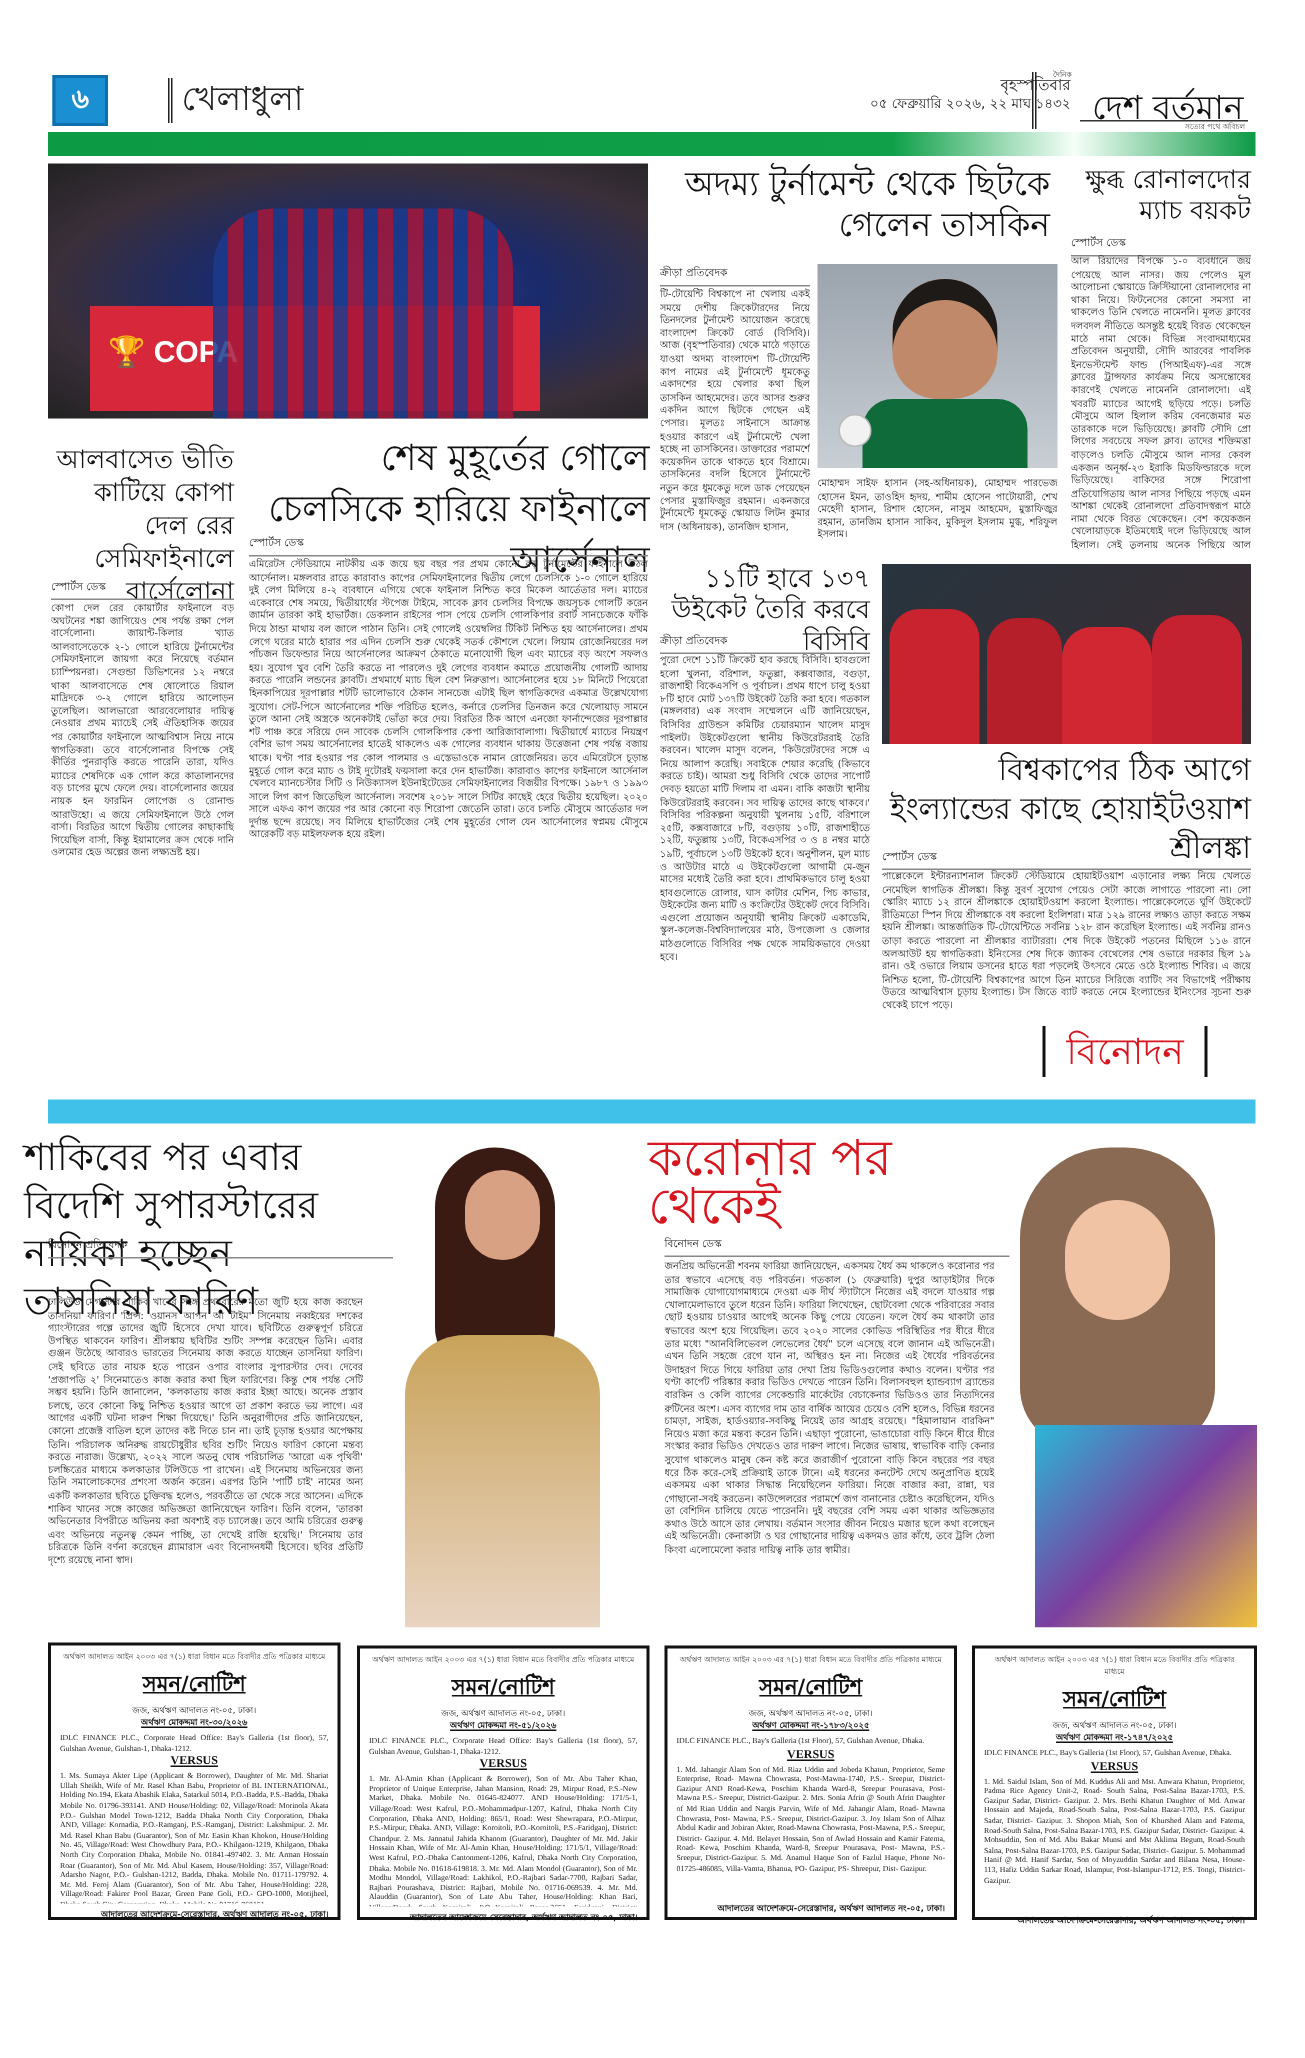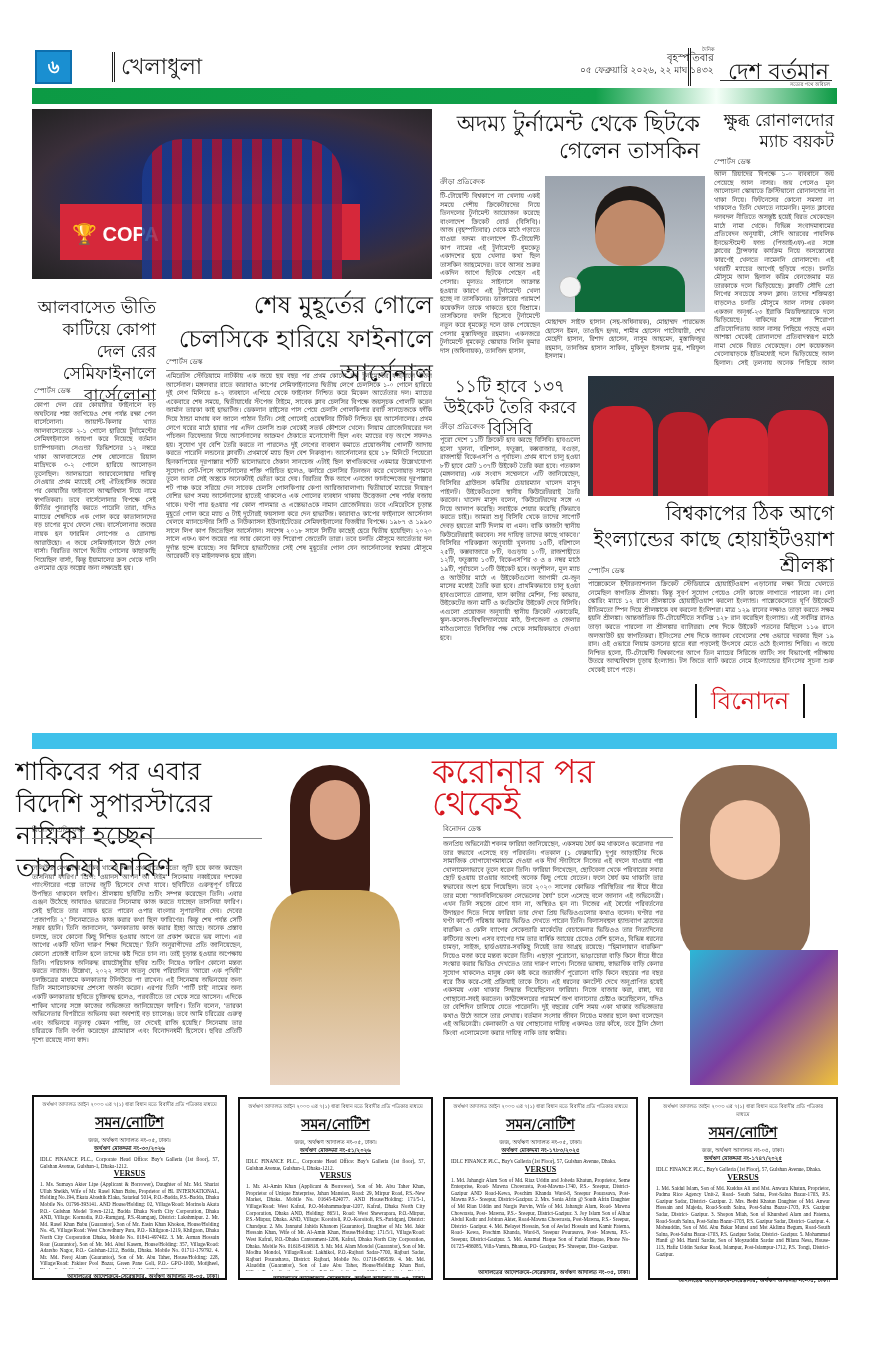--- a/index.html
+++ b/index.html
@@ -42,21 +42,21 @@
 <div class="abs divider-v"></div>
 <div class="abs" style="left:702px;top:46px;font-size:5px;color:#333">দৈনিক</div>
 <div class="abs logo" style="top:54px">
   <span>দেশ বর্তমান</span>
 </div>
 <div class="abs" style="left:720px;top:80px;width:112px;border-top:1px solid #333"></div>
 <div class="abs" style="left:790px;top:81px;font-size:5px;color:#444">সত্যের পথে অবিচল</div>
 <div class="abs greenbar"></div>
 
 <div class="abs photo barca" style="left:32px;top:109px;width:400px;height:170px">
-  <div class="abs copa" style="left:28px;top:95px;width:300px;height:56px;padding:18px 0 0 12px;font-family:'Liberation Sans',sans-serif">🏆 COPA</div>
+  <div class="abs copa" style="left:28px;top:95px;width:300px;height:70px;padding:18px 0 0 12px;font-family:'Liberation Sans',sans-serif">🏆 COPA</div>
   <div class="abs" style="left:110px;top:30px;width:200px;height:140px;background:repeating-linear-gradient(90deg,#1b3a8d 0 10px,#a5173a 10px 20px);opacity:.85;border-radius:40px 40px 0 0"></div>
 </div>
 
 <div class="abs hd" style="left:34px;top:296px;width:122px;font-size:17px;line-height:22px">আলবাসেত ভীতি কাটিয়ে কোপা দেল রের সেমিফাইনালে বার্সেলোনা</div>
 <div class="abs byline" style="left:34px;top:385px;width:122px">স্পোর্টস ডেস্ক</div>
 <div class="abs txt" style="left:34px;top:401px;width:122px;height:302px">কোপা দেল রের কোয়ার্টার ফাইনালে বড় অঘটনের শঙ্কা জাগিয়েও শেষ পর্যন্ত রক্ষা পেল বার্সেলোনা। জায়ান্ট-কিলার খ্যাত আলবাসেতেকে ২-১ গোলে হারিয়ে টুর্নামেন্টের সেমিফাইনালে জায়গা করে নিয়েছে বর্তমান চ্যাম্পিয়নরা। সেগুন্ডা ডিভিশনের ১২ নম্বরে থাকা আলবাসেতে শেষ ষোলোতে রিয়াল মাদ্রিদকে ৩-২ গোলে হারিয়ে আলোড়ন তুলেছিল। আলভারো আরবেলোয়ার দায়িত্ব নেওয়ার প্রথম ম্যাচেই সেই ঐতিহাসিক জয়ের পর কোয়ার্টার ফাইনালে আত্মবিশ্বাস নিয়ে নামে স্বাগতিকরা। তবে বার্সেলোনার বিপক্ষে সেই কীর্তির পুনরাবৃত্তি করতে পারেনি তারা, যদিও ম্যাচের শেষদিকে এক গোল করে কাতালানদের বড় চাপের মুখে ফেলে দেয়। বার্সেলোনার জয়ের নায়ক হন ফারমিন লোপেজ ও রোনাল্ড আরাউহো। এ জয়ে সেমিফাইনালে উঠে গেল বার্সা। বিরতির আগে দ্বিতীয় গোলের কাছাকাছি গিয়েছিল বার্সা, কিন্তু ইয়ামালের ক্রস থেকে দানি ওলমোর হেড অল্পের জন্য লক্ষ্যভ্রষ্ট হয়।</div>
 
 <div class="abs hd" style="left:165px;top:288px;width:268px;font-size:24px;line-height:34px">শেষ মুহূর্তের গোলে চেলসিকে হারিয়ে ফাইনালে আর্সেনাল</div>
 <div class="abs byline" style="left:166px;top:356px;width:266px">স্পোর্টস ডেস্ক</div>
 <div class="abs txt" style="left:166px;top:372px;width:266px;height:332px;column-count:1">এমিরেটস স্টেডিয়ামে নাটকীয় এক জয়ে ছয় বছর পর প্রথম কোনো বড় টুর্নামেন্টের ফাইনালে উঠল আর্সেনাল। মঙ্গলবার রাতে কারাবাও কাপের সেমিফাইনালের দ্বিতীয় লেগে চেলসিকে ১-০ গোলে হারিয়ে দুই লেগ মিলিয়ে ৪-২ ব্যবধানে এগিয়ে থেকে ফাইনাল নিশ্চিত করে মিকেল আর্তেতার দল। ম্যাচের একেবারে শেষ সময়ে, দ্বিতীয়ার্ধের স্টপেজ টাইমে, সাবেক ক্লাব চেলসির বিপক্ষে জয়সূচক গোলটি করেন জার্মান তারকা কাই হাভার্টজ। ডেকলান রাইসের পাস পেয়ে চেলসি গোলকিপার রবার্ট সানচেজকে ফাঁকি দিয়ে ঠান্ডা মাথায় বল জালে পাঠান তিনি। সেই গোলেই ওয়েম্বলির টিকিট নিশ্চিত হয় আর্সেনালের। প্রথম লেগে ঘরের মাঠে হারার পর এদিন চেলসি শুরু থেকেই সতর্ক কৌশলে খেলে। লিয়াম রোজেনিয়রের দল পাঁচজন ডিফেন্ডার নিয়ে আর্সেনালের আক্রমণ ঠেকাতে মনোযোগী ছিল এবং ম্যাচের বড় অংশে সফলও হয়। সুযোগ খুব বেশি তৈরি করতে না পারলেও দুই লেগের ব্যবধান কমাতে প্রয়োজনীয় গোলটি আদায় করতে পারেনি লন্ডনের ক্লাবটি। প্রথমার্ধে ম্যাচ ছিল বেশ নিরুত্তাপ। আর্সেনালের হয়ে ১৮ মিনিটে পিয়েরো হিনকাপিয়ের দূরপাল্লার শটটি ভালোভাবে ঠেকান সানচেজ এটাই ছিল স্বাগতিকদের একমাত্র উল্লেখযোগ্য সুযোগ। সেট-পিসে আর্সেনালের শক্তি পরিচিত হলেও, কর্নারে চেলসির তিনজন করে খেলোয়াড় সামনে তুলে আনা সেই অস্ত্রকে অনেকটাই ভোঁতা করে দেয়। বিরতির ঠিক আগে এনজো ফার্নান্দেজের দূরপাল্লার শট পাঞ্চ করে সরিয়ে দেন সাবেক চেলসি গোলকিপার কেপা আরিজাবালাগা। দ্বিতীয়ার্ধে ম্যাচের নিয়ন্ত্রণ বেশির ভাগ সময় আর্সেনালের হাতেই থাকলেও এক গোলের ব্যবধান থাকায় উত্তেজনা শেষ পর্যন্ত বজায় থাকে। ঘণ্টা পার হওয়ার পর কোল পালমার ও এস্তেভাওকে নামান রোজেনিয়র। তবে এমিরেটসে চূড়ান্ত মুহূর্তে গোল করে ম্যাচ ও টাই দুটোরই ফয়সালা করে দেন হাভার্টজ। কারাবাও কাপের ফাইনালে আর্সেনাল খেলবে ম্যানচেস্টার সিটি ও নিউক্যাসল ইউনাইটেডের সেমিফাইনালের বিজয়ীর বিপক্ষে। ১৯৮৭ ও ১৯৯৩ সালে লিগ কাপ জিতেছিল আর্সেনাল। সবশেষ ২০১৮ সালে সিটির কাছেই হেরে দ্বিতীয় হয়েছিল। ২০২০ সালে এফএ কাপ জয়ের পর আর কোনো বড় শিরোপা জেতেনি তারা। তবে চলতি মৌসুমে আর্তেতার দল দুর্দান্ত ছন্দে রয়েছে। সব মিলিয়ে হাভার্টজের সেই শেষ মুহূর্তের গোল যেন আর্সেনালের স্বপ্নময় মৌসুমে আরেকটি বড় মাইলফলক হয়ে রইল।</div>
@@ -68,21 +68,21 @@
   <div class="abs" style="left:50px;top:10px;width:70px;height:80px;background:#c08a6a;border-radius:35px 35px 30px 30px;box-shadow:inset 0 14px 0 #1e1a18"></div>
   <div class="abs" style="left:30px;top:90px;width:110px;height:50px;background:#0f6b3a;border-radius:20px 20px 0 0"></div>
   <div class="abs" style="left:14px;top:100px;width:22px;height:22px;background:#f2f2f2;border-radius:50%;border:1px solid #bbb"></div>
 </div>
 <div class="abs txt" style="left:545px;top:318px;width:160px;height:46px">মোহাম্মদ সাইফ হাসান (সহ-অধিনায়ক), মোহাম্মদ পারভেজ হোসেন ইমন, তাওহিদ হৃদয়, শামীম হোসেন পাটোয়ারী, শেখ মেহেদী হাসান, রিশাদ হোসেন, নাসুম আহমেদ, মুস্তাফিজুর রহমান, তানজিম হাসান সাকিব, মুকিদুল ইসলাম মুগ্ধ, শরিফুল ইসলাম।</div>
 
 <div class="abs hd" style="left:714px;top:110px;width:120px;font-size:17px;line-height:21px">ক্ষুব্ধ রোনালদোর ম্যাচ বয়কট</div>
 <div class="abs byline" style="left:714px;top:156px;width:120px">স্পোর্টস ডেস্ক</div>
 <div class="abs txt" style="left:714px;top:170px;width:120px;height:196px">আল রিয়াদের বিপক্ষে ১-০ ব্যবধানে জয় পেয়েছে আল নাসর। জয় পেলেও মূল আলোচনা স্কোয়াডে ক্রিস্টিয়ানো রোনালদোর না থাকা নিয়ে। ফিটনেসের কোনো সমস্যা না থাকলেও তিনি খেলতে নামেননি। মূলত ক্লাবের দলবদল নীতিতে অসন্তুষ্ট হয়েই বিরত থেকেছেন মাঠে নামা থেকে। বিভিন্ন সংবাদমাধ্যমের প্রতিবেদন অনুযায়ী, সৌদি আরবের পাবলিক ইনভেস্টমেন্ট ফান্ড (পিআইএফ)-এর সঙ্গে ক্লাবের ট্রান্সফার কার্যক্রম নিয়ে অসন্তোষের কারণেই খেলতে নামেননি রোনালদো। এই খবরটি ম্যাচের আগেই ছড়িয়ে পড়ে। চলতি মৌসুমে আল হিলাল করিম বেনজেমার মত তারকাকে দলে ভিড়িয়েছে। ক্লাবটি সৌদি প্রো লিগের সবচেয়ে সফল ক্লাব। তাদের শক্তিমত্তা বাড়লেও চলতি মৌসুমে আল নাসর কেবল একজন অনূর্ধ্ব-২৩ ইরাকি মিডফিল্ডারকে দলে ভিড়িয়েছে। বাকিদের সঙ্গে শিরোপা প্রতিযোগিতায় আল নাসর পিছিয়ে পড়ছে এমন আশঙ্কা থেকেই রোনালদো প্রতিবাদস্বরূপ মাঠে নামা থেকে বিরত থেকেছেন। বেশ কয়েকজন খেলোয়াড়কে ইতিমধ্যেই দলে ভিড়িয়েছে আল হিলাল। সেই তুলনায় অনেক পিছিয়ে আল নাসর।</div>
 
-<div class="abs hd" style="left:440px;top:376px;width:140px;font-size:17px;line-height:21px;text-align:center">১১টি হাবে ১৩৭ উইকেট তৈরি করবে বিসিবি</div>
+<div class="abs hd" style="left:440px;top:376px;width:140px;font-size:17px;line-height:21px;text-align:right">১১টি হাবে ১৩৭ উইকেট তৈরি করবে বিসিবি</div>
 <div class="abs byline" style="left:440px;top:421px;width:140px">ক্রীড়া প্রতিবেদক</div>
 <div class="abs txt" style="left:440px;top:436px;width:140px;height:268px">পুরো দেশে ১১টি ক্রিকেট হাব করছে বিসিবি। হাবগুলো হলো খুলনা, বরিশাল, ফতুল্লা, কক্সবাজার, বগুড়া, রাজশাহী বিকেএসপি ও পূর্বাচল। প্রথম ধাপে চালু হওয়া ৮টি হাবে মোট ১৩৭টি উইকেট তৈরি করা হবে। গতকাল (মঙ্গলবার) এক সংবাদ সম্মেলনে এটি জানিয়েছেন, বিসিবির গ্রাউন্ডস কমিটির চেয়ারম্যান খালেদ মাসুদ পাইলট। উইকেটগুলো স্থানীয় কিউরেটররাই তৈরি করবেন। খালেদ মাসুদ বলেন, 'কিউরেটরদের সঙ্গে এ নিয়ে আলাপ করেছি। সবাইকে শেয়ার করেছি (কিভাবে করতে চাই)। আমরা শুধু বিসিবি থেকে তাদের সাপোর্ট দেবড় হয়তো মাটি দিলাম বা এমন। বাকি কাজটা স্থানীয় কিউরেটররাই করবেন। সব দায়িত্ব তাদের কাছে থাকবে।' বিসিবির পরিকল্পনা অনুযায়ী খুলনায় ১৫টি, বরিশালে ২৫টি, কক্সবাজারে ৮টি, বগুড়ায় ১০টি, রাজশাহীতে ১২টি, ফতুল্লায় ১৩টি, বিকেএসপির ৩ ও ৪ নম্বর মাঠে ১৯টি, পূর্বাচলে ১৩টি উইকেট হবে। অনুশীলন, মূল ম্যাচ ও আউটার মাঠে এ উইকেটগুলো আগামী মে-জুন মাসের মধ্যেই তৈরি করা হবে। প্রাথমিকভাবে চালু হওয়া হাবগুলোতে রোলার, ঘাস কাটার মেশিন, পিচ কাভার, উইকেটের জন্য মাটি ও কংক্রিটের উইকেট দেবে বিসিবি। এগুলো প্রয়োজন অনুযায়ী স্থানীয় ক্রিকেট একাডেমি, স্কুল-কলেজ-বিশ্ববিদ্যালয়ের মাঠ, উপজেলা ও জেলার মাঠগুলোতে বিসিবির পক্ষ থেকে সাময়িকভাবে দেওয়া হবে।</div>
 
 <div class="abs photo eng" style="left:588px;top:376px;width:246px;height:120px">
   <div class="abs" style="left:5px;top:30px;width:60px;height:90px;background:#c8232e;border-radius:20px 20px 0 0"></div>
   <div class="abs" style="left:70px;top:36px;width:50px;height:84px;background:#b51f2a;border-radius:20px 20px 0 0"></div>
   <div class="abs" style="left:120px;top:42px;width:60px;height:78px;background:#d02733;border-radius:20px 20px 0 0"></div>
   <div class="abs" style="left:180px;top:34px;width:60px;height:86px;background:#c42230;border-radius:20px 20px 0 0"></div>
 </div>
 <div class="abs hd" style="left:588px;top:500px;width:246px;font-size:20px;line-height:26px">বিশ্বকাপের ঠিক আগে ইংল্যান্ডের কাছে হোয়াইটওয়াশ শ্রীলঙ্কা</div>

